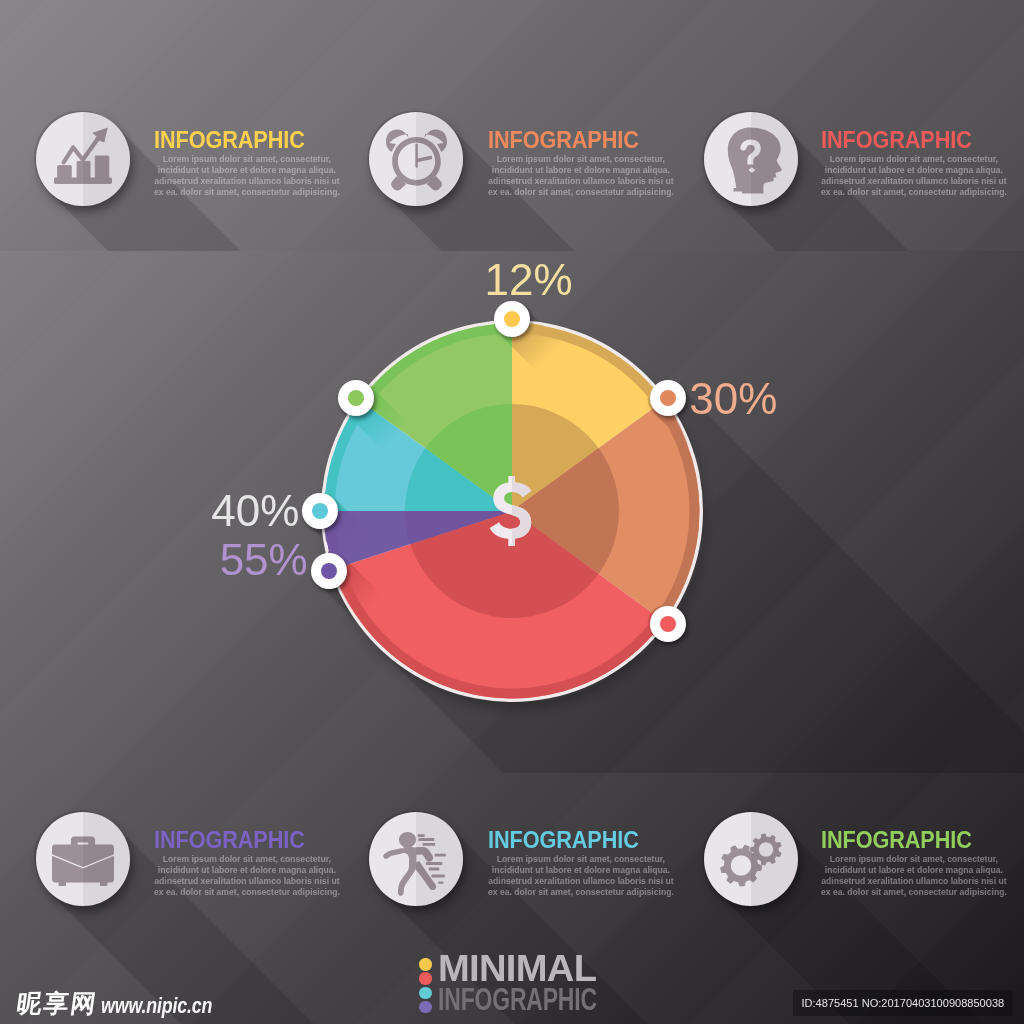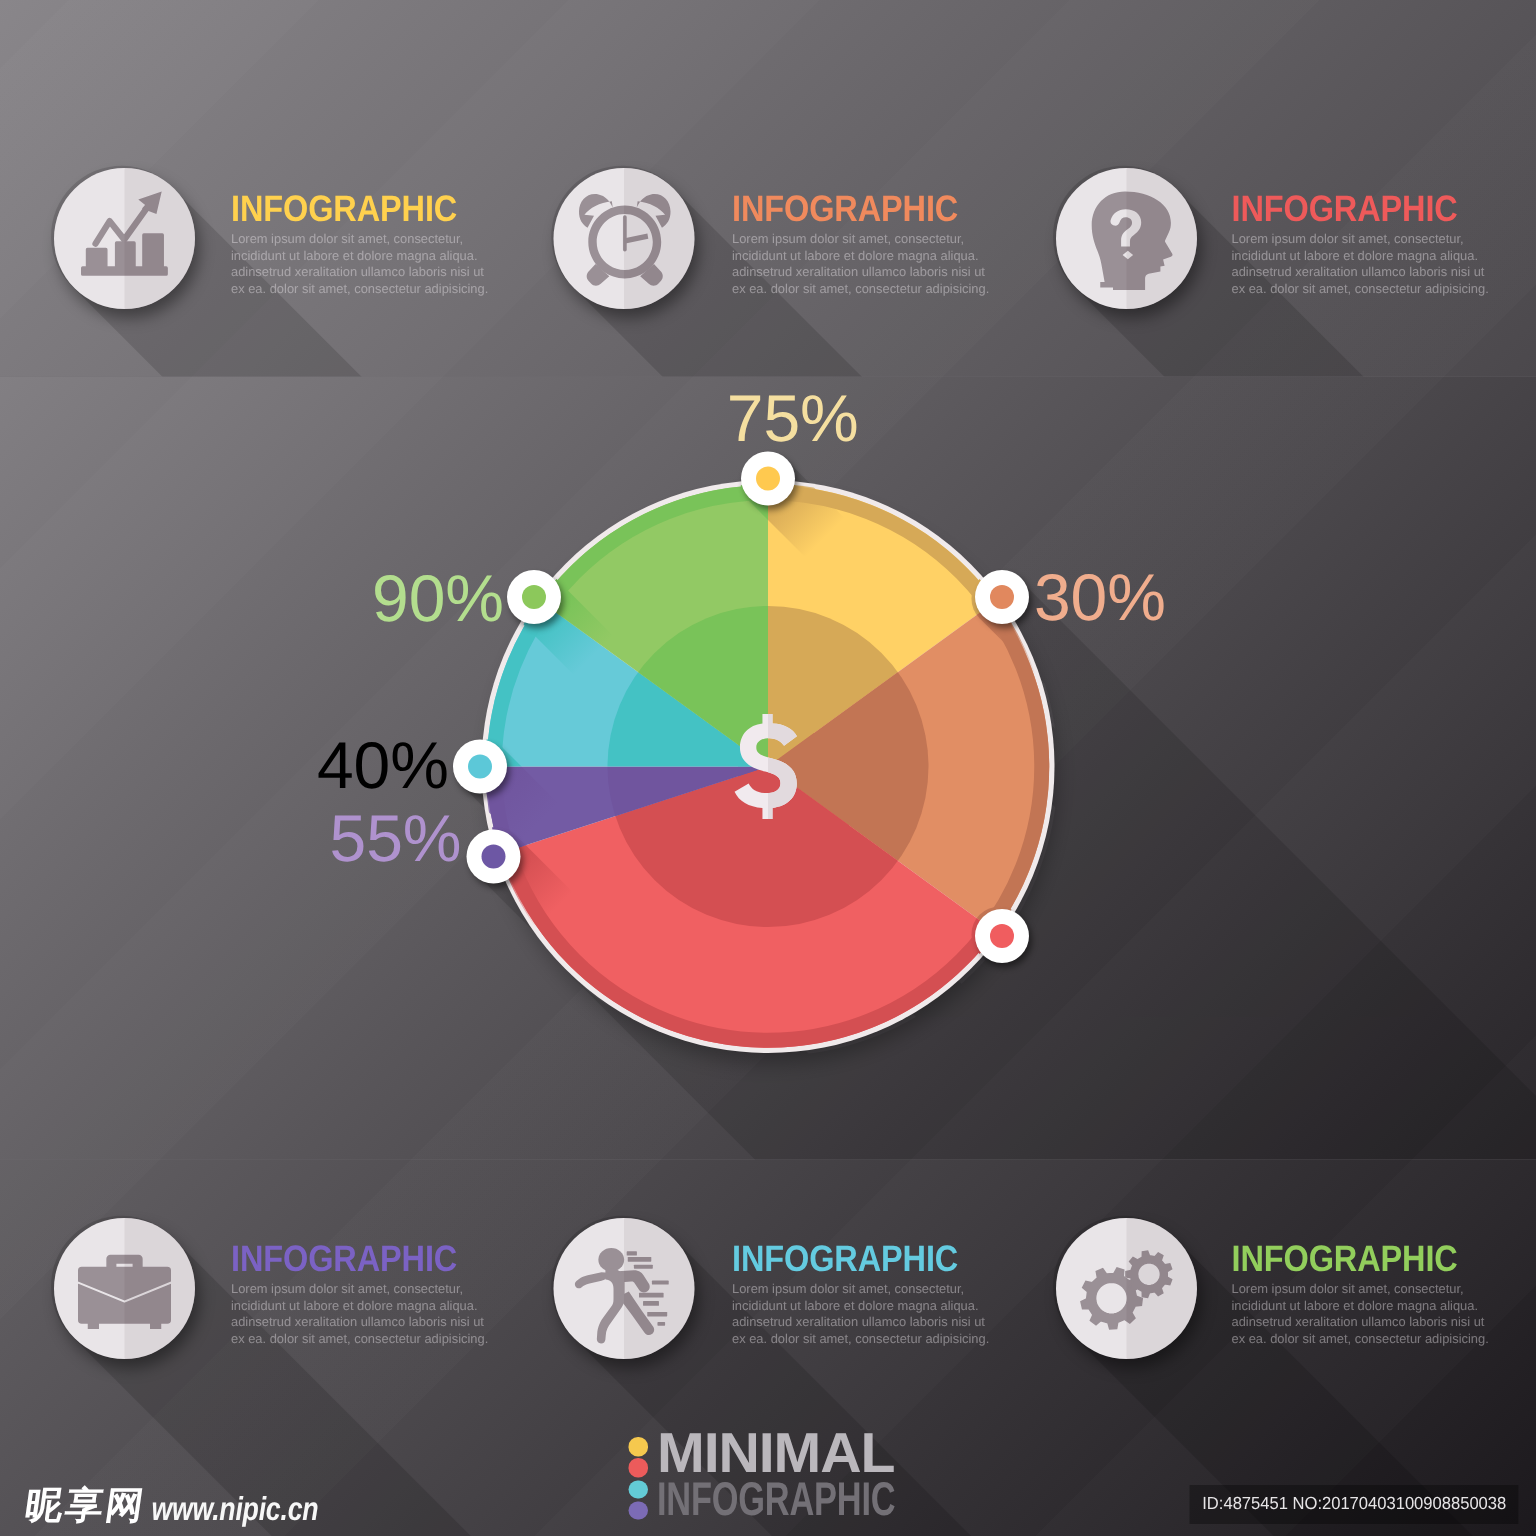--- a/index.html
+++ b/index.html
@@ -25,21 +25,21 @@
        background:rgba(60,30,45,0.075);}
   .icon-circle svg{position:absolute;left:0;top:0;width:94px;height:94px;}
   .icon-shadow{position:absolute;width:94px;height:94px;border-radius:50%;
        box-shadow:3px 6px 10px rgba(0,0,0,0.40);z-index:3;}
   .ls{position:absolute;left:0;top:0;z-index:2;pointer-events:none;}
 
   .p-title{position:absolute;font-weight:bold;font-size:24.5px;line-height:24.5px;
        transform:scaleX(0.885);transform-origin:left top;white-space:nowrap;
        letter-spacing:-0.1px;z-index:5;}
   .p-body{position:absolute;font-size:8.6px;line-height:11.15px;
-       font-weight:normal;color:rgba(238,234,238,0.42);z-index:5;white-space:nowrap;}
+       font-weight:bold;color:rgba(238,234,238,0.42);z-index:5;white-space:nowrap;text-align:center;}
 
   #pie{position:absolute;left:0;top:0;width:1024px;height:1024px;z-index:6;}
   .marker{position:absolute;width:36px;height:36px;border-radius:50%;
        background:#fff;box-shadow:2px 3px 4px rgba(0,0,0,0.45);
        display:flex;align-items:center;justify-content:center;z-index:8;}
   .marker i{display:block;width:16px;height:16px;border-radius:50%;}
   .pct{position:absolute;width:140px;font-size:44px;line-height:44px;
        white-space:nowrap;text-align:center;z-index:7;}
 
   .logo-dot{position:absolute;width:12.5px;height:12.5px;border-radius:50%;z-index:7;}
@@ -438,25 +438,24 @@
 <div class="marker" style="left:310.9px;top:552.5px">
         <i style="background:#6d57a4"></i>
       </div>
 <div class="marker" style="left:301.5px;top:493.0px">
         <i style="background:#5cc8d8"></i>
       </div>
 <div class="marker" style="left:338.3px;top:379.9px">
         <i style="background:#8cc85b"></i>
       </div>
 </div>
-<div class="pct" style="left:458.5px;top:258.0px;color:#f5dfa0">75%</div>
+<div class="pct" style="left:458.5px;top:258.0px;color:#f5dfa0">12%</div>
 <div class="pct" style="left:663.3px;top:377.0px;color:#f0ad8d">30%</div>
 <div class="pct" style="left:193.7px;top:538px;color:#af92ce">55%</div>
-<div class="pct" style="left:185.3px;top:489.0px;color:#000000">40%</div>
-<div class="pct" style="left:222.0px;top:378.0px;color:#b3de8e">90%</div>
+<div class="pct" style="left:185.3px;top:489.0px;color:#e5e5e5">40%</div>
 <div class="logo-dot" style="left:419px;top:958.3px;background:#f5c84e"></div>
 <div class="logo-dot" style="left:419px;top:972.4px;background:#ec5b5b"></div>
 <div class="logo-dot" style="left:419px;top:986.5px;background:#63cbd6"></div>
 <div class="logo-dot" style="left:419px;top:1000.6px;background:#7c6bb5"></div>
 <div class="logo-l1" style="left:438px;top:950px">MINIMAL</div>
 <div class="logo-l2" style="left:438px;top:984px">INFOGRAPHIC</div>
 <div class="wm-cn" style="left:17px;top:991px">昵享网</div>
 <div class="wm-url" style="left:101px;top:995px">www.nipic.cn</div>
 <div class="footer-id" style="left:793px;top:990px">ID:4875451 NO:20170403100908850038</div>
 </div>

